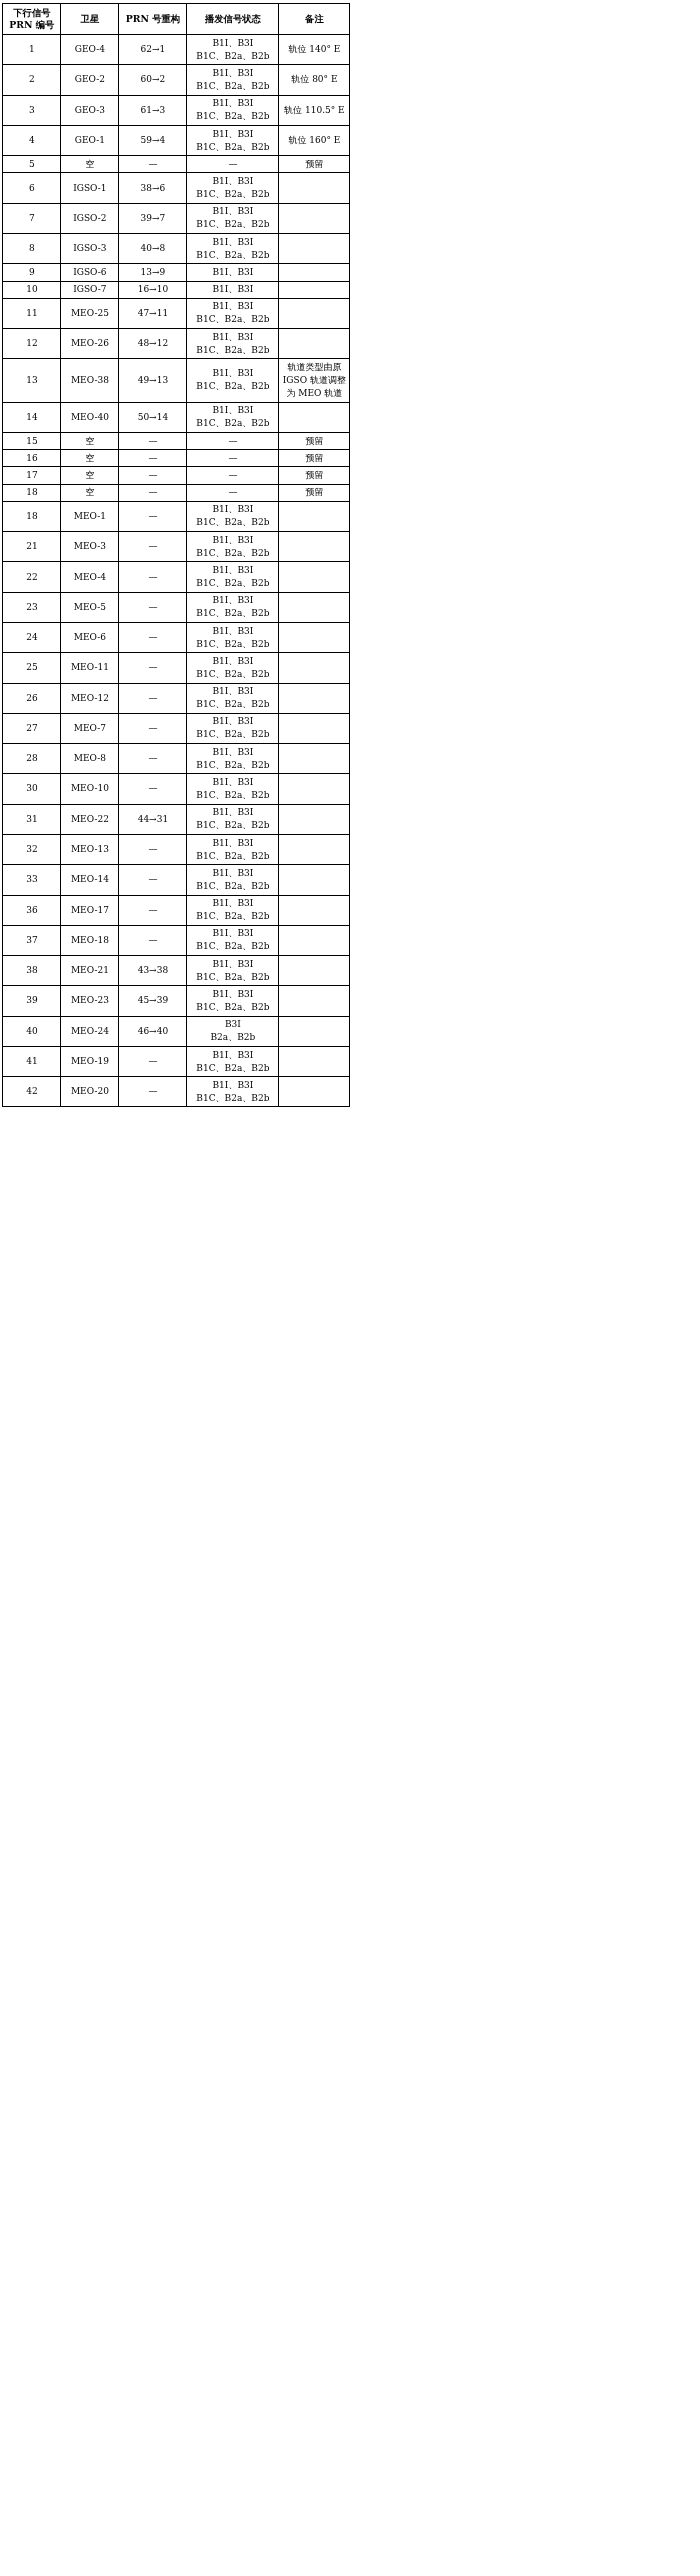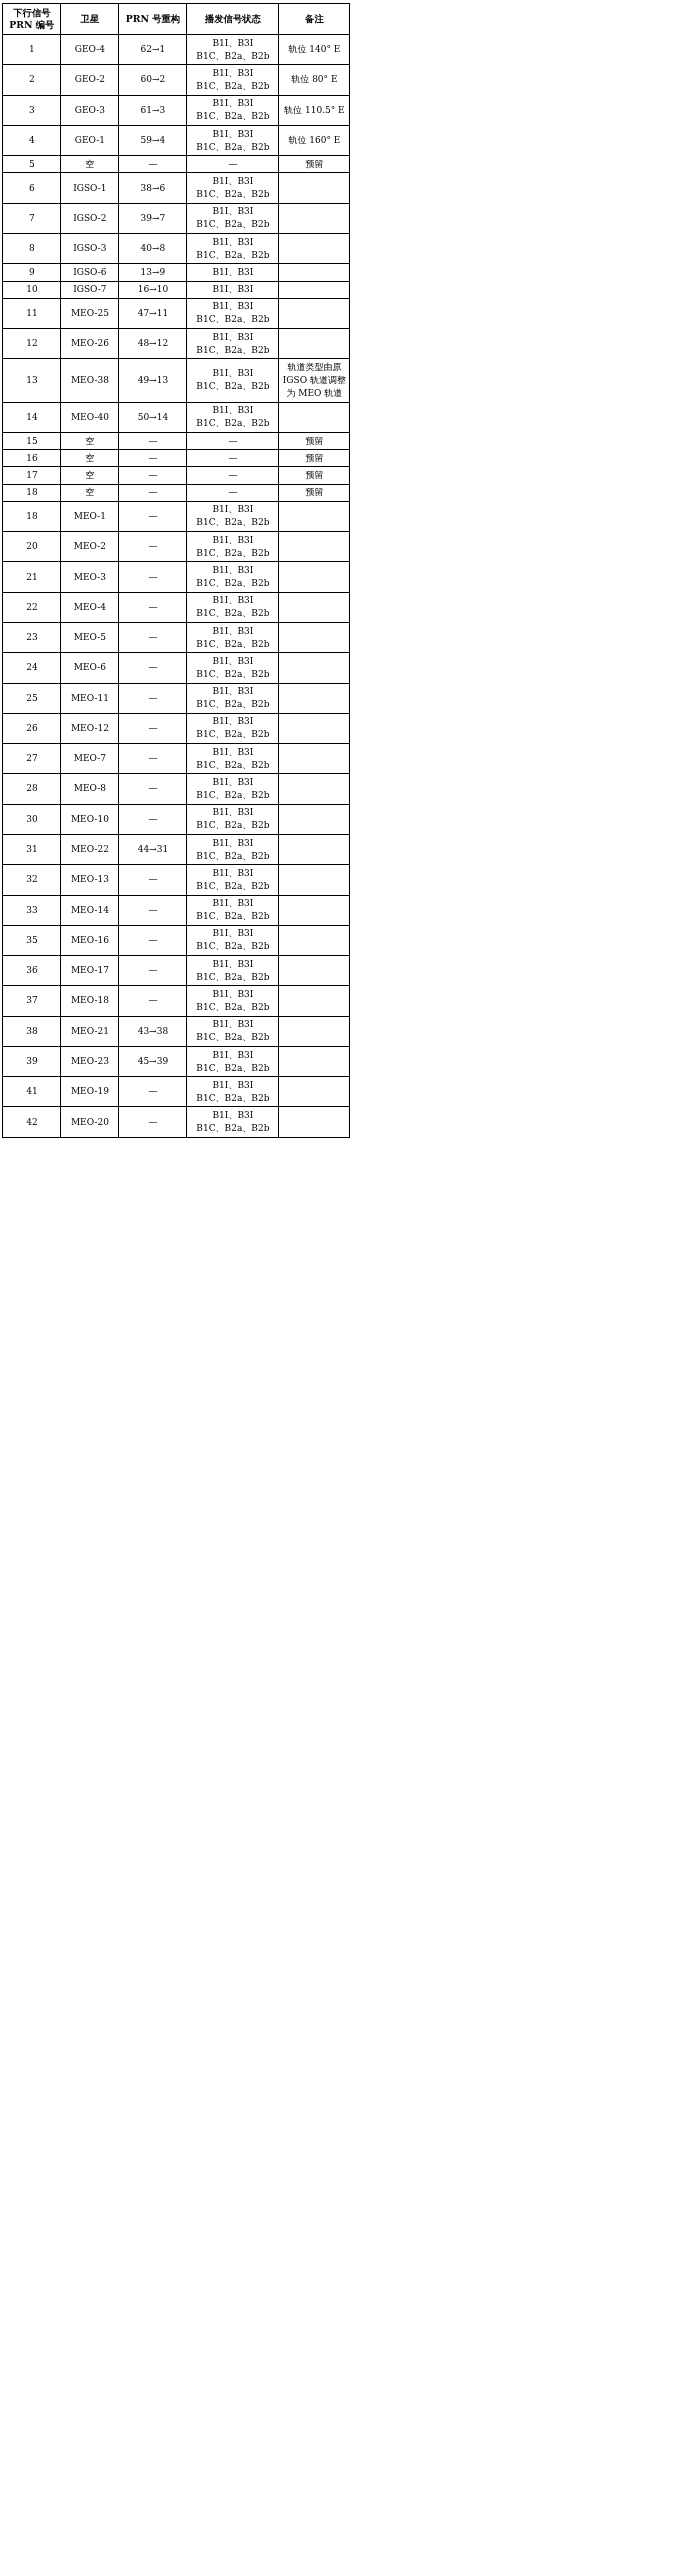--- a/index.html
+++ b/index.html
@@ -214,27 +214,20 @@
           <td class="note">预留</td>
         </tr>
         <tr>
           <td>18</td>
           <td>MEO-1</td>
           <td>—</td>
           <td class="sig">B1I、B3I<br>B1C、B2a、B2b</td>
           <td class="note"></td>
         </tr>
         <tr>
-          <td>20</td>
-          <td>MEO-2</td>
-          <td>—</td>
-          <td class="sig">B1I、B3I<br>B1C、B2a、B2b</td>
-          <td class="note"></td>
-        </tr>
-        <tr>
           <td>21</td>
           <td>MEO-3</td>
           <td>—</td>
           <td class="sig">B1I、B3I<br>B1C、B2a、B2b</td>
           <td class="note"></td>
         </tr>
         <tr>
           <td>22</td>
           <td>MEO-4</td>
           <td>—</td>
@@ -305,27 +298,20 @@
           <td class="note"></td>
         </tr>
         <tr>
           <td>33</td>
           <td>MEO-14</td>
           <td>—</td>
           <td class="sig">B1I、B3I<br>B1C、B2a、B2b</td>
           <td class="note"></td>
         </tr>
         <tr>
-          <td>35</td>
-          <td>MEO-16</td>
-          <td>—</td>
-          <td class="sig">B1I、B3I<br>B1C、B2a、B2b</td>
-          <td class="note"></td>
-        </tr>
-        <tr>
           <td>36</td>
           <td>MEO-17</td>
           <td>—</td>
           <td class="sig">B1I、B3I<br>B1C、B2a、B2b</td>
           <td class="note"></td>
         </tr>
         <tr>
           <td>37</td>
           <td>MEO-18</td>
           <td>—</td>
@@ -337,20 +323,27 @@
           <td>MEO-21</td>
           <td>43→38</td>
           <td class="sig">B1I、B3I<br>B1C、B2a、B2b</td>
           <td class="note"></td>
         </tr>
         <tr>
           <td>39</td>
           <td>MEO-23</td>
           <td>45→39</td>
           <td class="sig">B1I、B3I<br>B1C、B2a、B2b</td>
+          <td class="note"></td>
+        </tr>
+        <tr>
+          <td>40</td>
+          <td>MEO-24</td>
+          <td>46→40</td>
+          <td class="sig">B3I<br>B2a、B2b</td>
           <td class="note"></td>
         </tr>
         <tr>
           <td>41</td>
           <td>MEO-19</td>
           <td>—</td>
           <td class="sig">B1I、B3I<br>B1C、B2a、B2b</td>
           <td class="note"></td>
         </tr>
         <tr>

